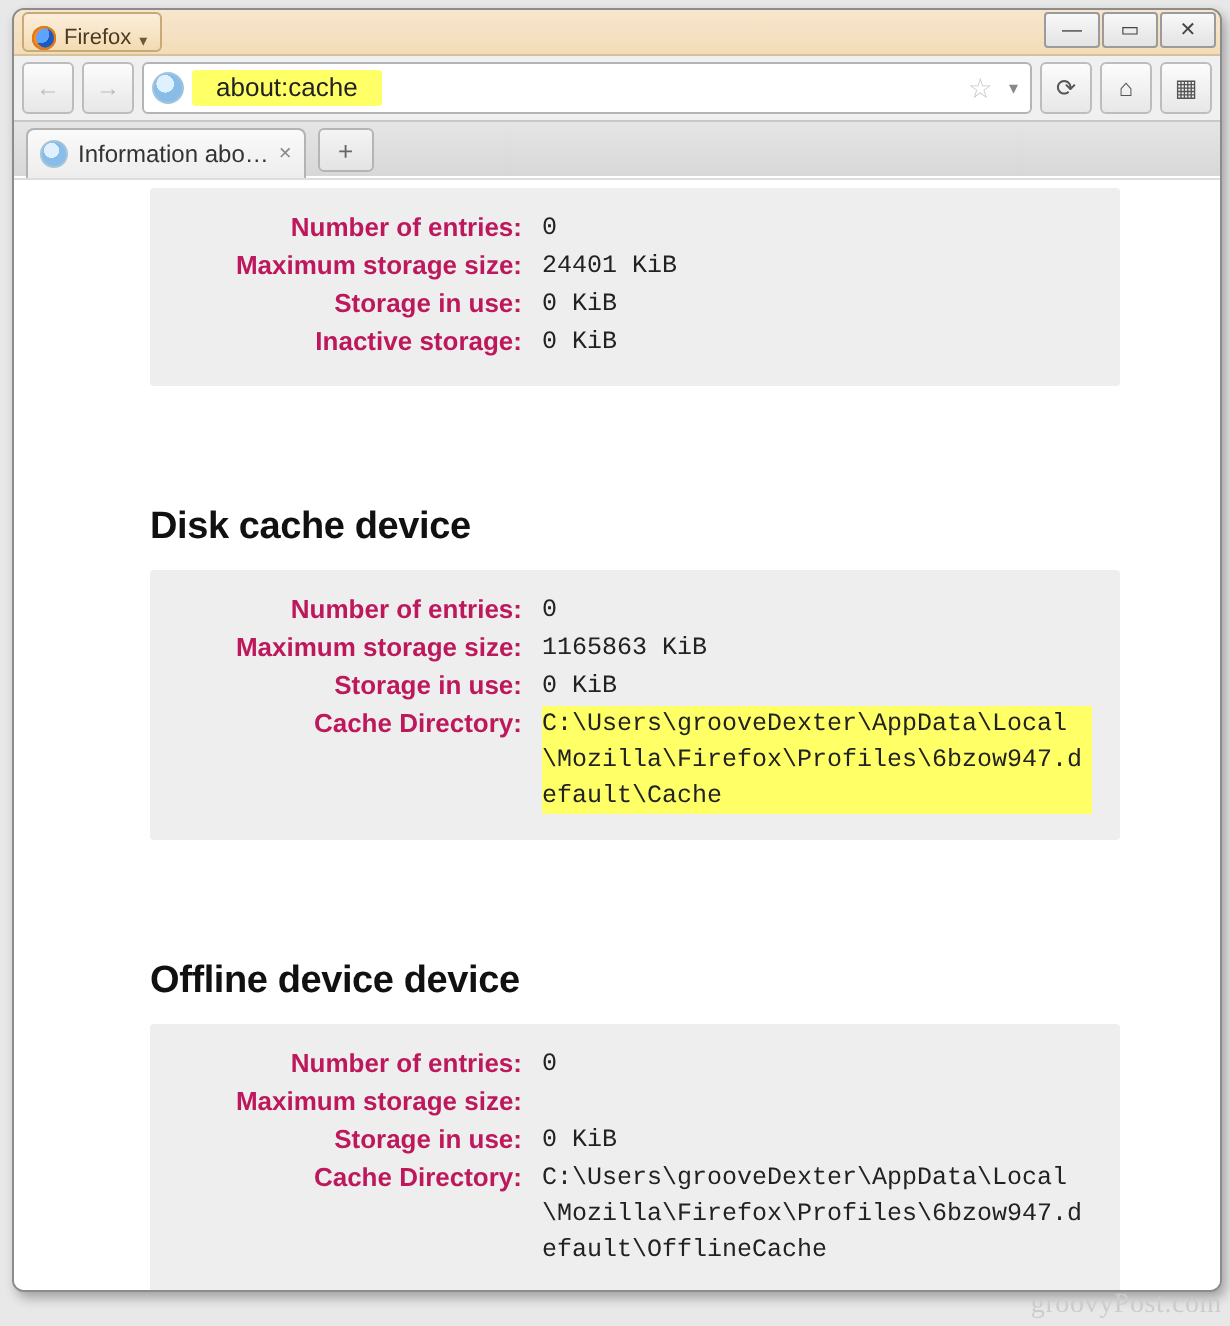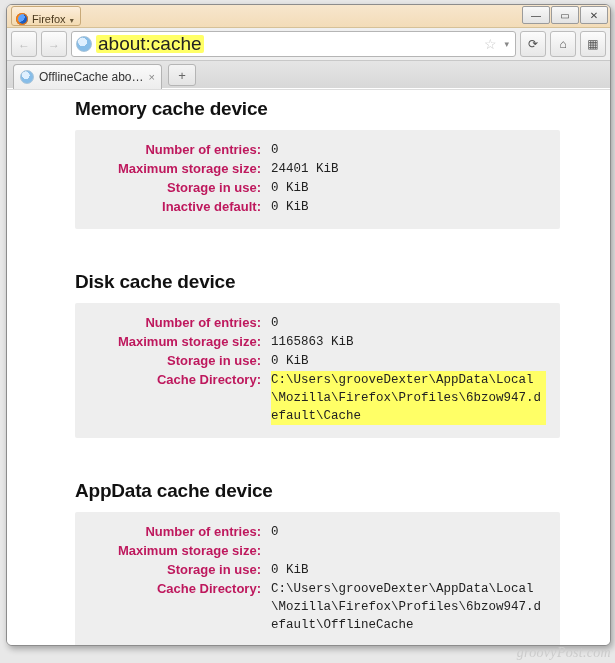--- a/index.html
+++ b/index.html
@@ -113,24 +113,24 @@
     padding: 0 4px;
     gap: 4px;
   }
   .url-field .globe {
     width: 14px; height:14px;
     border-radius:50%;
     background: radial-gradient(circle at 40% 35%, #dff0ff 0 35%, #87bde8 36% 100%);
     border: 1px solid #a8c4d9;
   }
   .url-field .url-text {
-    font-size: 19px;
+    font-size: 13px;
     color: #222;
     background: #ffff66;
-    padding: 0 2px;
+    padding: 0 12px;
     border-radius: 2px;
     line-height: 18px;
   }
   .url-field .star {
     color: #c9c9c9;
     font-size: 14px;
   }
   .url-field .drop {
     color: #888;
     font-size: 9px;
@@ -208,21 +208,21 @@
     padding: 4px 50px 0 68px;
     font-family: "Segoe UI", Arial, sans-serif;
     color: #111;
   }
   .page h2 {
     font-size: 19px;
     font-weight: 700;
     margin: 4px 0 10px 0;
     letter-spacing: -0.2px;
   }
-  .page h2.gap-top { margin-top: 42px; }
+  .page h2.gap-top { margin-top: 60px; }
   .info-box {
     background: #eeeeee;
     border-radius: 2px;
     padding: 10px 14px 12px 14px;
   }
   .row {
     display: flex;
     align-items: flex-start;
     font-size: 13px;
     line-height: 18px;
@@ -246,21 +246,20 @@
   .row .value.highlight {
     background: #ffff66;
   }
 
   
   .watermark {
     position: absolute;
     right: 4px;
     bottom: 2px;
     font-family: Georgia, "Times New Roman", serif;
-    font-style: italic;
     font-size: 14px;
     color: #cccccc;
     letter-spacing: 0.3px;
   }
 </style>
 </head>
 <body>
 
 <div class="window">
 
@@ -288,45 +287,44 @@
       <span class="drop">▾</span>
     </div>
     <div class="nav-btn">⟳</div>
     <div class="nav-btn">⌂</div>
     <div class="nav-btn">▦</div>
   </div>
 
   <div class="tabstrip">
     <div class="tab">
       <span class="globe"></span>
-      <span class="tab-title">OfflineCache abo…</span>
+      <span class="tab-title">Information abo…</span>
       <span class="close">×</span>
     </div>
     <div class="newtab">+</div>
   </div>
 
   <div class="viewport">
     <div class="page">
 
-      <h2>Memory cache device</h2>
       <div class="info-box">
         <div class="row">
           <div class="label">Number of entries:</div>
           <div class="value">0</div>
         </div>
         <div class="row">
           <div class="label">Maximum storage size:</div>
           <div class="value">24401 KiB</div>
         </div>
         <div class="row">
           <div class="label">Storage in use:</div>
           <div class="value">0 KiB</div>
         </div>
         <div class="row">
-          <div class="label">Inactive default:</div>
+          <div class="label">Inactive storage:</div>
           <div class="value">0 KiB</div>
         </div>
       </div>
 
       <h2 class="gap-top">Disk cache device</h2>
       <div class="info-box">
         <div class="row">
           <div class="label">Number of entries:</div>
           <div class="value">0</div>
         </div>
@@ -337,21 +335,21 @@
         <div class="row">
           <div class="label">Storage in use:</div>
           <div class="value">0 KiB</div>
         </div>
         <div class="row">
           <div class="label">Cache Directory:</div>
           <div class="value highlight">C:\Users\grooveDexter\AppData\Local\Mozilla\Firefox\Profiles\6bzow947.default\Cache</div>
         </div>
       </div>
 
-      <h2 class="gap-top">AppData cache device</h2>
+      <h2 class="gap-top">Offline device device</h2>
       <div class="info-box">
         <div class="row">
           <div class="label">Number of entries:</div>
           <div class="value">0</div>
         </div>
         <div class="row">
           <div class="label">Maximum storage size:</div>
         </div>
         <div class="row">
           <div class="label">Storage in use:</div>

